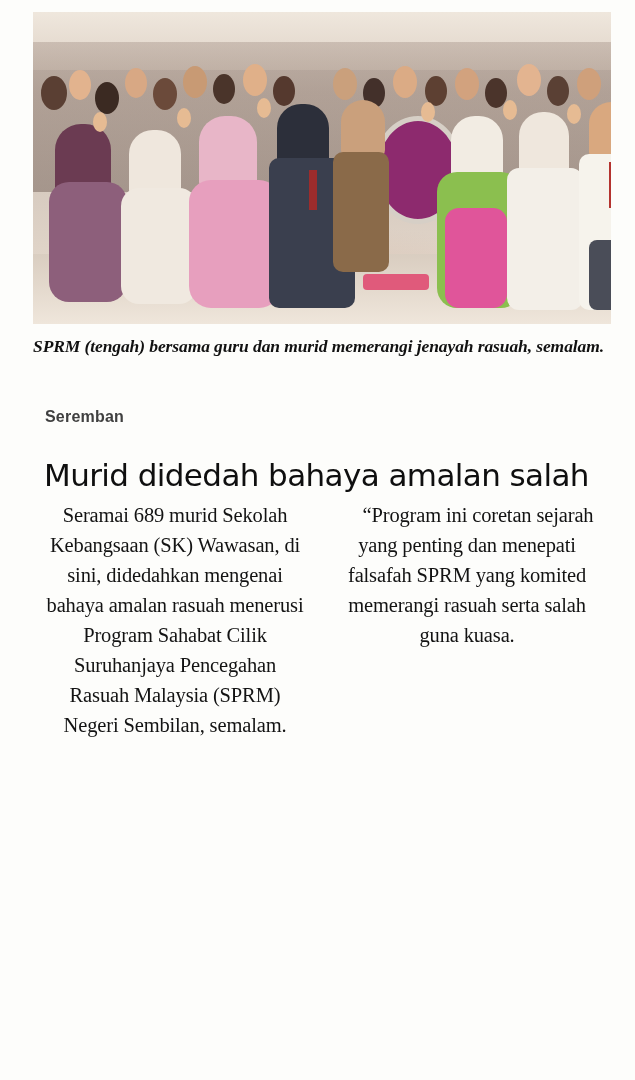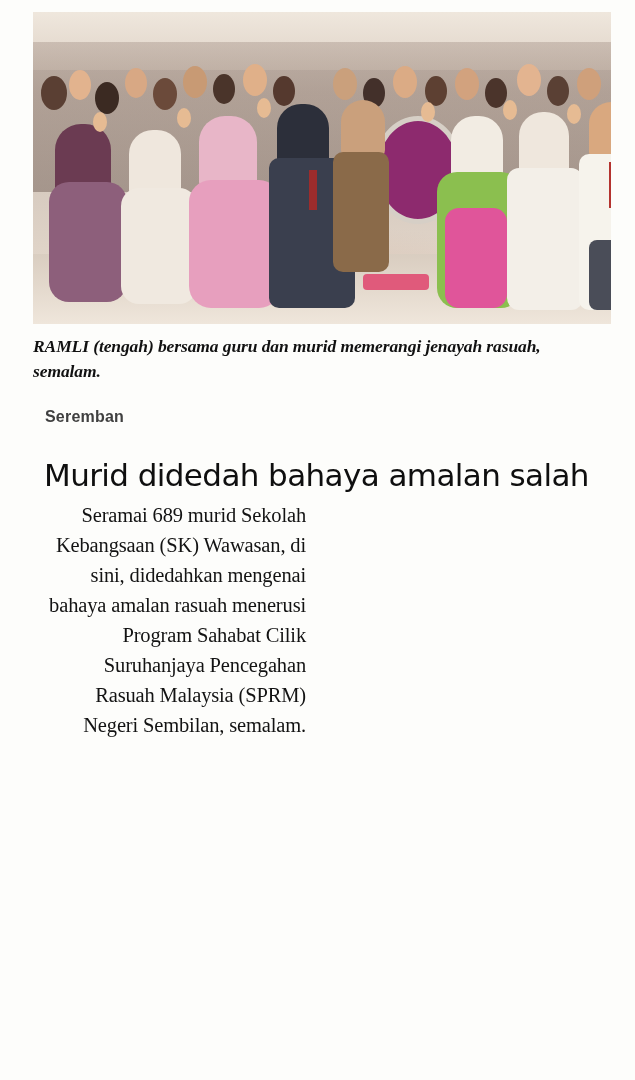--- a/index.html
+++ b/index.html
@@ -111,21 +111,21 @@
     width: 580px;
     display: flex;
     gap: 30px;
   }
   .col {
     width: 262px;
     font-family: "Liberation Serif", serif;
     font-size: 20.5px;
     line-height: 1.465;
     color: #131313;
-    text-align: right;
+    text-align: center;
     letter-spacing: -0.15px;
   }
   .col p {
     margin: 0;
   }
   .col p.indent {
     text-indent: 22px;
   }
 </style>
 </head>
@@ -185,28 +185,29 @@
       <div class="blob" style="left:60px;top:100px;width:14px;height:20px;background:#e6bb93;"></div>
       <div class="blob" style="left:144px;top:96px;width:14px;height:20px;background:#e6bb93;"></div>
       <div class="blob" style="left:224px;top:86px;width:14px;height:20px;background:#e6bb93;"></div>
       <div class="blob" style="left:388px;top:90px;width:14px;height:20px;background:#e6bb93;"></div>
       <div class="blob" style="left:470px;top:88px;width:14px;height:20px;background:#e6bb93;"></div>
       <div class="blob" style="left:534px;top:92px;width:14px;height:20px;background:#e6bb93;"></div>
     </div>
   </div>
 
   <div class="caption">
-    <span class="lead">RAMLI (tengah)</span><span> bersama guru dan murid memerangi jenayah rasuah, semalam.</span>
+    <span class="lead">SPRM (tengah)</span><span> bersama guru dan murid memerangi jenayah rasuah, semalam.</span>
   </div>
 
   <div class="kicker">Seremban</div>
 
   <h1 class="headline">Murid didedah bahaya amalan salah</h1>
 
   <div class="columns">
     <div class="col">
       <p>Seramai 689 murid Sekolah Kebangsaan (SK) Wawasan, di sini, didedahkan mengenai bahaya amalan rasuah menerusi Program Sahabat Cilik Suruhanjaya Pencegahan Rasuah Malaysia (SPRM) Negeri Sembilan, semalam.</p>
     </div>
     <div class="col">
+      <p class="indent">“Program ini coretan sejarah yang penting dan menepati falsafah SPRM yang komited memerangi rasuah serta salah guna kuasa.</p>
     </div>
   </div>
 
 </div>
 
 </body></html>

